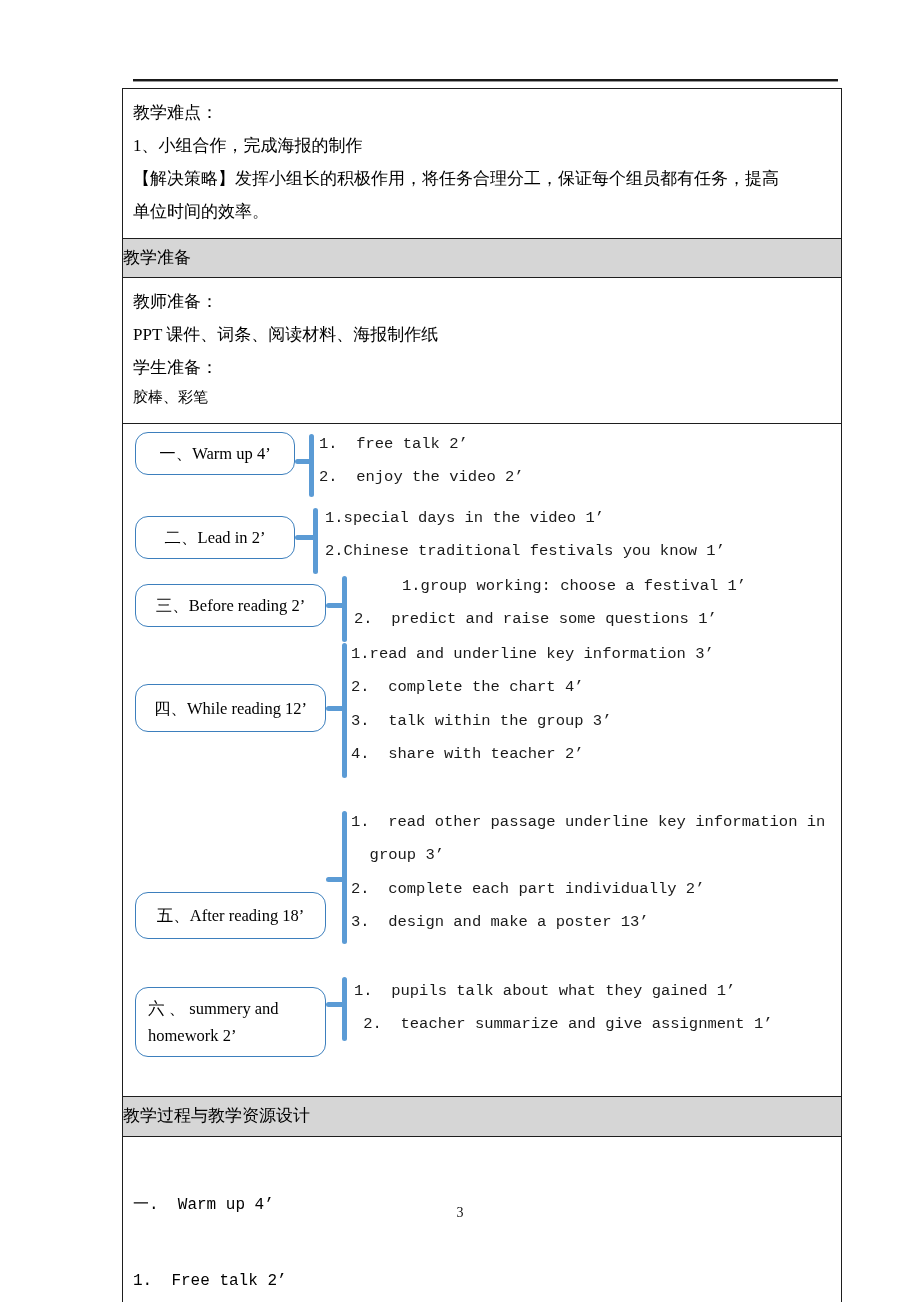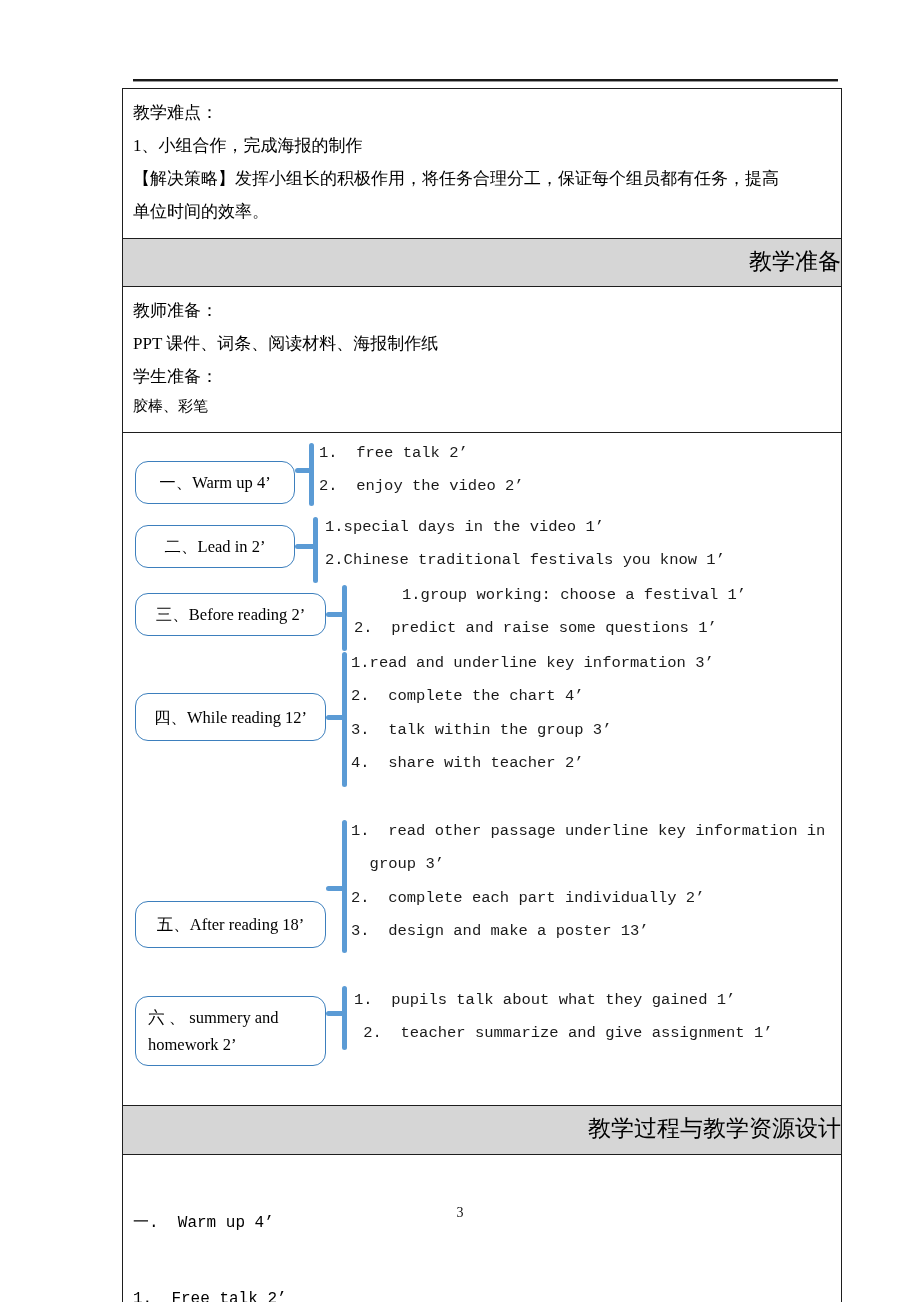--- a/index.html
+++ b/index.html
@@ -50,22 +50,22 @@
     vertical-align: top;
   }
 
   .cell-pad {
     padding: 7px 10px 9px 10px;
   }
 
   
   .section-head {
     background: #d6d6d6;
-    text-align: right;
-    font-size: 23px;
+    text-align: left;
+    font-size: 17px;
     line-height: 1.5;
     padding: 6px 0 7px 0;
     font-family: "Liberation Serif", "DejaVu Serif", serif;
   }
 
   
   .cn-line {
     font-size: 17px;
     line-height: 1.95;
     white-space: nowrap;
@@ -190,21 +190,21 @@
             <div class="cn-line cn-small">胶棒、彩笔</div>
           </div>
         </td>
       </tr>
 
 
       <tr>
         <td>
           <div class="flow" style="height:656px;">
 
-            <div class="flow-box" style="left:12px; top:28px; width:160px; height:43px;text-align:right;">
+            <div class="flow-box" style="left:12px; top:8px; width:160px; height:43px;text-align:right;">
               <span>一、Warm up 4’</span>
             </div>
             <div class="bracket-stub" style="left:172px; top:35px; width:17px;"></div>
             <div class="bracket-bar" style="left:186px; top:10px; height:63px;"></div>
             <div class="flow-item" style="left:196px; top:11px;">1.  free talk 2’</div>
             <div class="flow-item" style="left:196px; top:44px;">2.  enjoy the video 2’</div>
 
             <div class="flow-box" style="left:12px; top:92px; width:160px; height:43px;">
               <span>二、Lead in 2’</span>
             </div>

